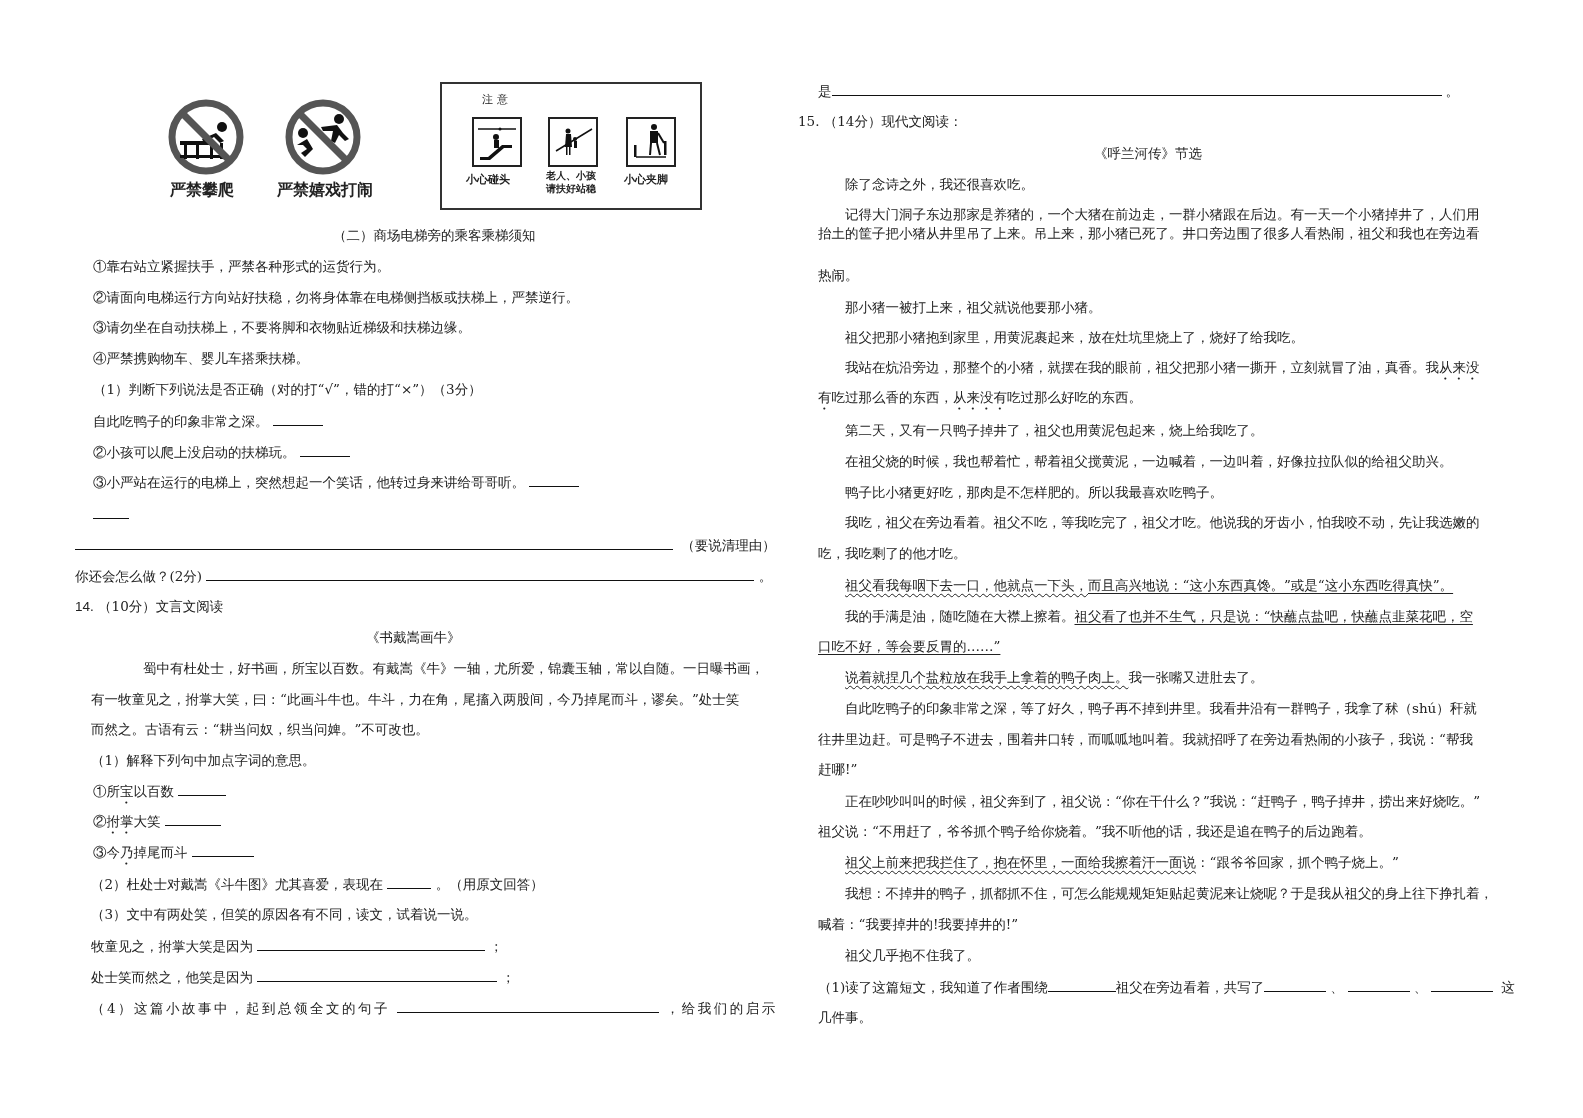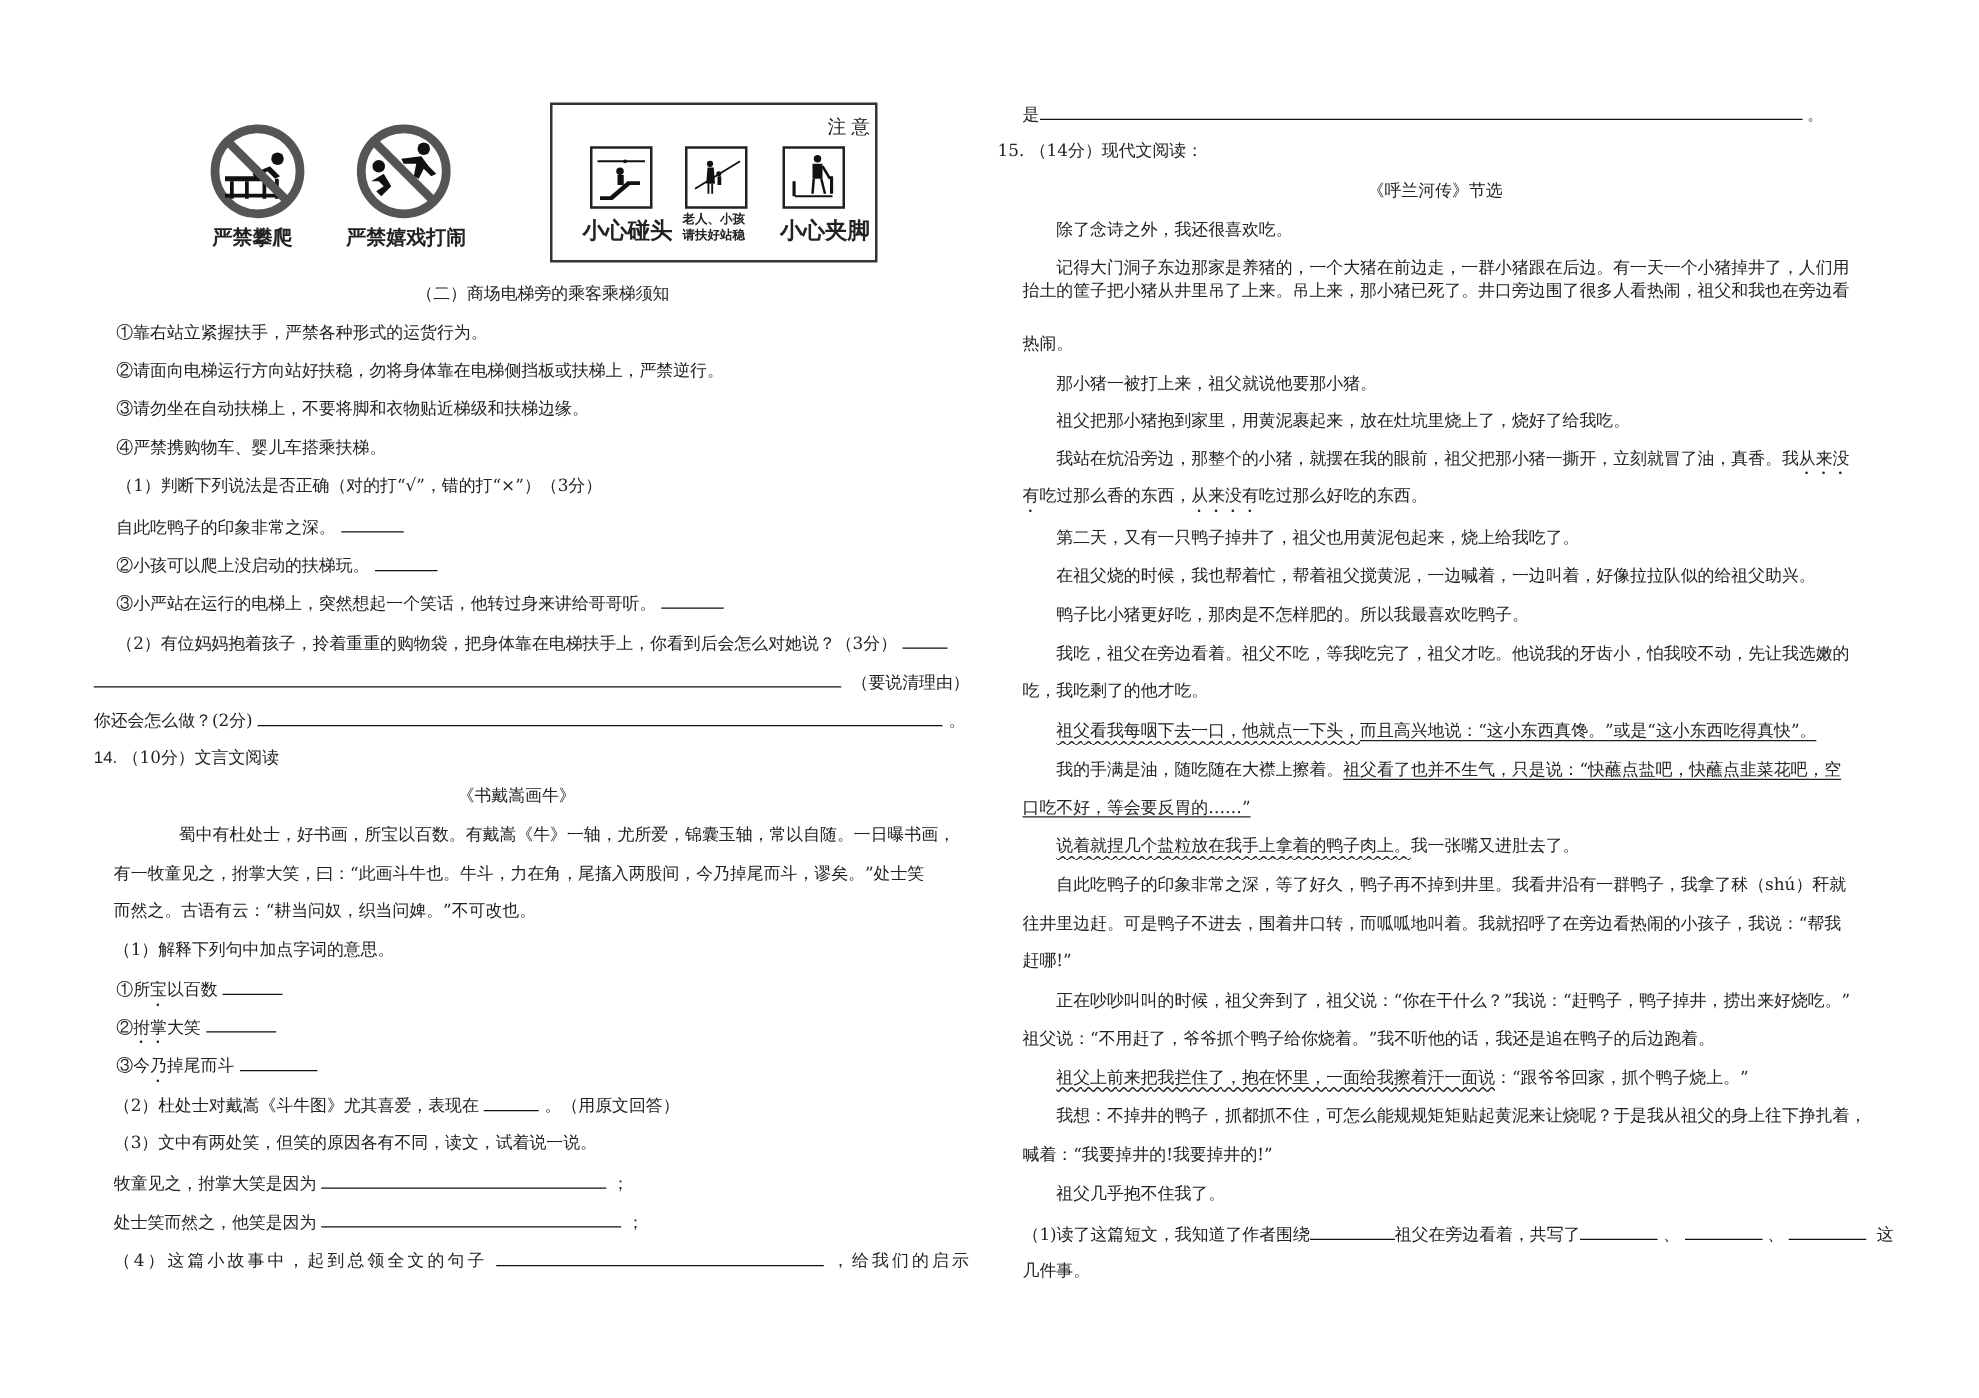--- a/index.html
+++ b/index.html
@@ -6,23 +6,23 @@
   body { width:1583px; height:1118px; position:relative; overflow:hidden;
          font-family:"DejaVu Serif","Liberation Serif",serif; color:#222; font-size:13.5px; }
   .abs { position:absolute; white-space:nowrap; line-height:18px; }
   .blank { display:inline-block; border-bottom:1.3px solid #111; height:14px; vertical-align:baseline; }
   .u { text-decoration:underline; text-underline-offset:3px; }
   .uw { text-decoration:underline wavy; text-decoration-thickness:1px; text-underline-offset:3px; }
   .dot { text-emphasis: dot; text-emphasis-position: under; -webkit-text-emphasis: dot; -webkit-text-emphasis-position: under; }
   .sign { position:absolute; }
   .sign-label { position:absolute; font-weight:bold; font-size:16px; white-space:nowrap; font-family:"DejaVu Sans","Liberation Sans",sans-serif; }
   .notice-box { position:absolute; left:440px; top:82px; width:258px; height:124px; border:2px solid #333; }
-  .notice-title { position:absolute; left:0; width:100%; top:8px; text-align:right; font-size:15px; letter-spacing:4px; }
+  .notice-title { position:absolute; left:0; width:100%; top:8px; text-align:left; font-size:11px; letter-spacing:4px;padding-left:40px; }
   .icon-box { position:absolute; top:33px; width:46px; height:46px; border:2px solid #222; }
-  .icon-label { position:absolute; top:88px; text-align:center; font-weight:bold; font-size:18px; white-space:nowrap; font-family:"DejaVu Sans","Liberation Sans",sans-serif; }
+  .icon-label { position:absolute; top:88px; text-align:center; font-weight:bold; font-size:11px; white-space:nowrap; font-family:"DejaVu Sans","Liberation Sans",sans-serif; }
   .icon-label.small { font-size:10px; line-height:13px; top:85px; }
 </style>
 </head>
 <body>
 
 <div class="sign" style="left:166px;top:97px;width:80px;height:80px;">
   <svg width="80" height="80" viewBox="0 0 80 80">
     <circle cx="40" cy="40" r="34" fill="none" stroke="#555" stroke-width="7"></circle>
     <rect x="14" y="44" width="34" height="4" fill="#111"></rect>
     <rect x="18" y="48" width="3" height="14" fill="#111"></rect>
@@ -110,21 +110,20 @@
 <div class="abs" style="left:93px;top:442px;">
   <span>②小孩可以爬上没启动的扶梯玩。</span>
   <span class="blank" style="width:50px;"></span>
 </div>
 <div class="abs" style="left:93px;top:472px;">
   <span>③小严站在运行的电梯上，突然想起一个笑话，他转过身来讲给哥哥听。</span>
   <span class="blank" style="width:50px;"></span>
 </div>
 
 <div class="abs" style="left:93px;top:504px;">
-  <span>（2）有位妈妈抱着孩子，拎着重重的购物袋，把身体靠在电梯扶手上，你看到后会怎么对她说？（3分）</span>
   <span class="blank" style="width:36px;"></span>
 </div>
 <div class="abs" style="left:75px;top:535px;">
   <span class="blank" style="width:598px;"></span>
   <span style="margin-left:4px;">（要说清理由）</span>
 </div>
 <div class="abs" style="left:75px;top:566px;">
   <span>你还会怎么做？(2分)</span>
   <span class="blank" style="width:548px;"></span>
   <span>。</span>

